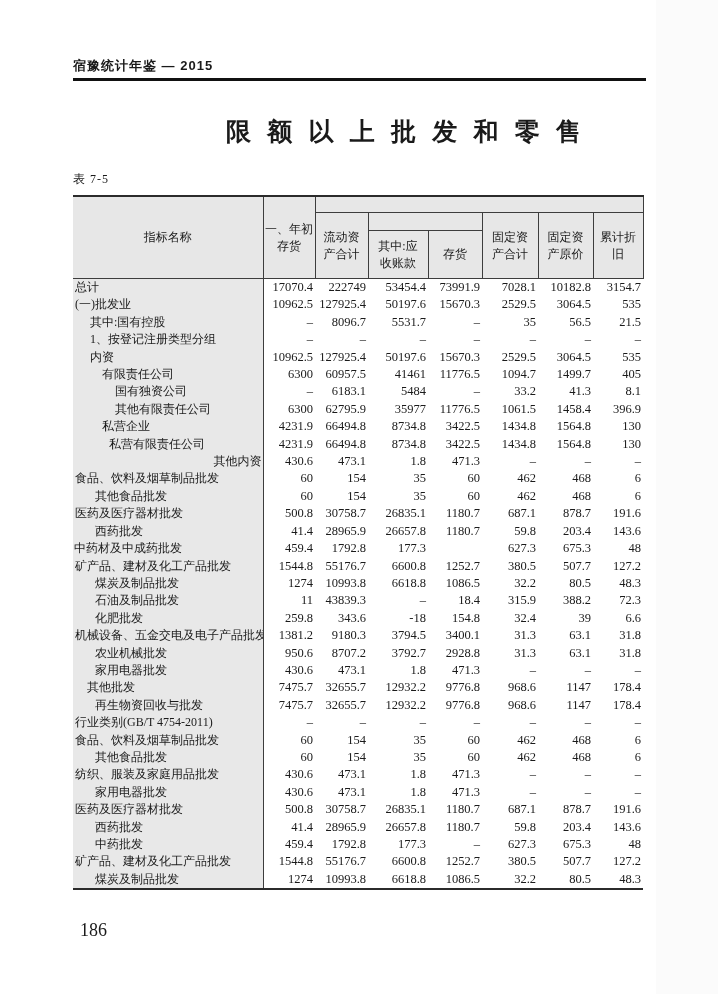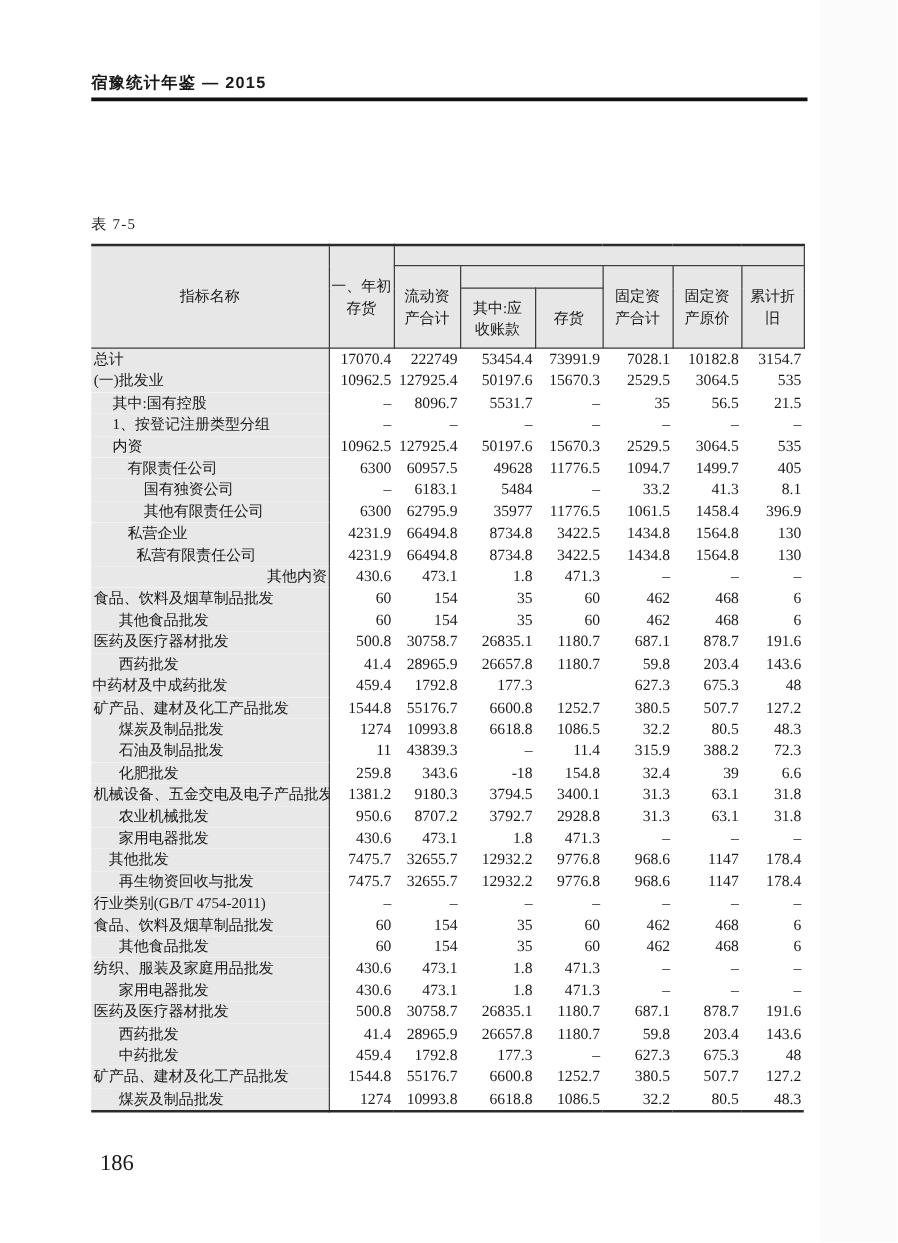--- a/index.html
+++ b/index.html
@@ -42,20 +42,21 @@
 </head>
 <body>
 
 <div class="page">
 
   <div class="book-header">
     <span>宿豫统计年鉴 — 2015</span>
   </div>
   <div class="header-rule"></div>
 
+  <h1 class="main-title">限 额 以 上 批 发 和 零 售</h1>
 
   <div class="table-label">表 7-5</div>
 
   <table class="stats">
     <colgroup>
       <col style="width:190px">
         <col style="width:52px">
         <col style="width:53px">
         <col style="width:60px">
       <col style="width:54px">
@@ -134,21 +135,21 @@
           <td>50197.6</td>
           <td>15670.3</td>
           <td>2529.5</td>
           <td>3064.5</td>
           <td>535</td>
         </tr>
         <tr>
           <th class="rlabel" style="padding-left: 29px;">有限责任公司</th>
           <td>6300</td>
           <td>60957.5</td>
-          <td>49628</td>
+          <td>41461</td>
           <td>11776.5</td>
           <td>1094.7</td>
           <td>1499.7</td>
           <td>405</td>
         </tr>
         <tr>
           <th class="rlabel" style="padding-left: 42px;">国有独资公司</th>
           <td>–</td>
           <td>6183.1</td>
           <td>5484</td>
@@ -265,21 +266,21 @@
           <td>1086.5</td>
           <td>32.2</td>
           <td>80.5</td>
           <td>48.3</td>
         </tr>
         <tr>
           <th class="rlabel" style="padding-left: 22px;">石油及制品批发</th>
           <td>11</td>
           <td>43839.3</td>
           <td>–</td>
-          <td>11.4</td>
+          <td>18.4</td>
           <td>315.9</td>
           <td>388.2</td>
           <td>72.3</td>
         </tr>
         <tr>
           <th class="rlabel" style="padding-left: 22px;">化肥批发</th>
           <td>259.8</td>
           <td>343.6</td>
           <td>-18</td>
           <td>154.8</td>

